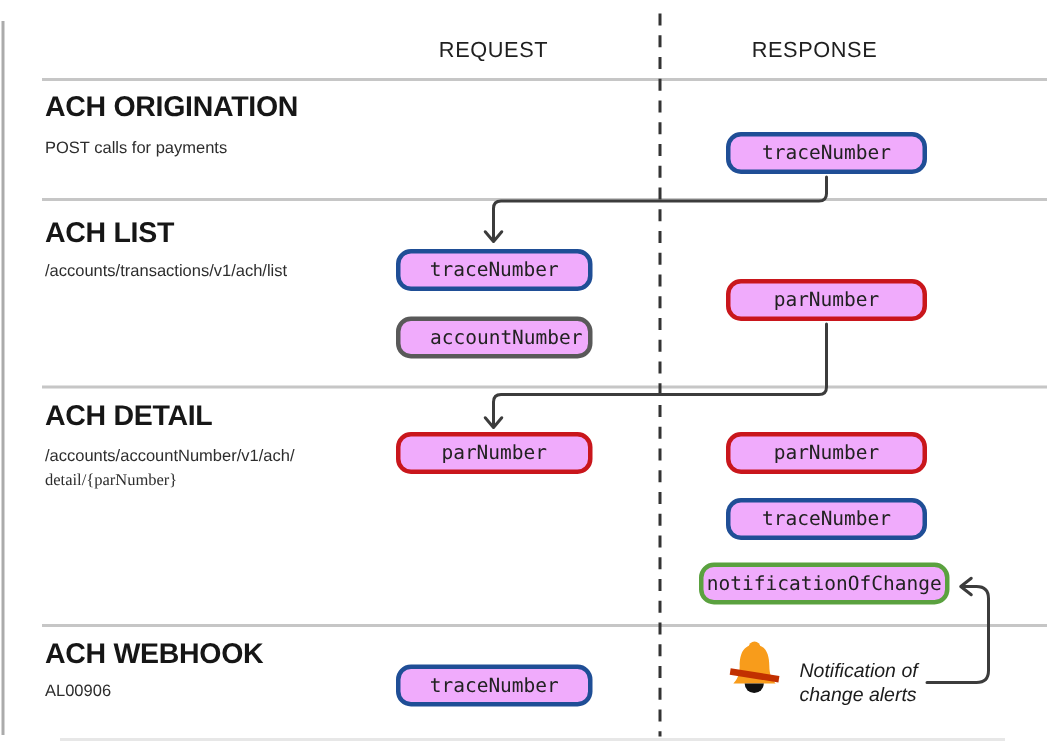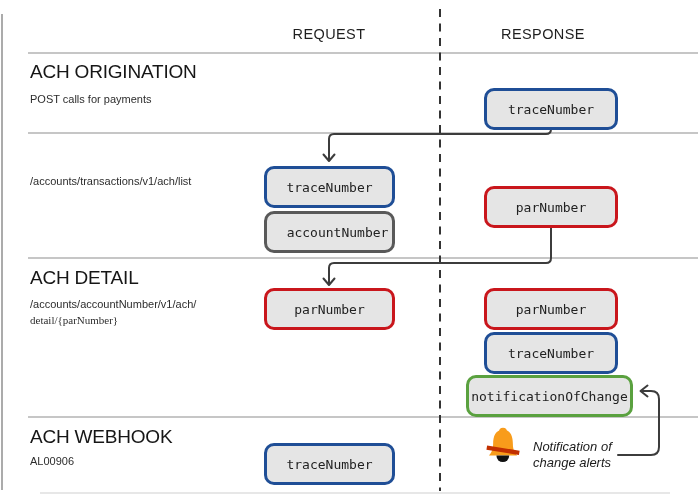--- a/index.html
+++ b/index.html
@@ -5,24 +5,24 @@
   html,body{margin:0;padding:0;background:#ffffff;}
   .canvas{
     position:relative;width:700px;height:497px;background:#ffffff;overflow:hidden;
     font-family:"Liberation Sans","DejaVu Sans",sans-serif;color:#1a1a1a;
   }
   .col-header{
     position:absolute;top:26px;width:140px;text-align:center;
     font-size:14.5px;letter-spacing:.4px;color:#1f1f1f;font-weight:400;
   }
   .divider{position:absolute;left:28px;width:670px;height:1.5px;background:#c6c6c6;}
-  .sec-title{position:absolute;left:30px;font-size:19px;font-weight:400;letter-spacing:-.2px;color:#161616;white-space:nowrap;}
+  .sec-title{position:absolute;left:30px;font-size:19px;font-weight:700;letter-spacing:-.2px;color:#161616;white-space:nowrap;}
   .sec-sub{position:absolute;left:30px;font-size:11px;color:#2d2d2d;line-height:16px;white-space:nowrap;}
   .pill{
-    position:absolute;height:42px;box-sizing:border-box;background:#e5e5e5;
+    position:absolute;height:28px;box-sizing:border-box;background:#f0abfc;
     border:3px solid #000;border-radius:10px;display:flex;align-items:center;justify-content:center;
     font-family:"DejaVu Sans Mono","Liberation Mono",monospace;font-size:13px;color:#222;white-space:nowrap;
     z-index:3;
   }
   .pill--blue{border-color:#1f4e96;}
   .pill--red{border-color:#c9161c;}
   .pill--gray{border-color:#595959;}
   .pill--green{border-color:#5aa13f;}
   .overlay{position:absolute;left:0;top:0;z-index:2;}
   .note{
@@ -58,20 +58,21 @@
       <path d="M323.5 278.5 L329 285 L334.5 278.5"></path>
       <path d="M618 455 L651 455 Q659 455 659 447 L659 399 Q659 391 651 391 L641 391"></path>
       <path d="M647.5 385.5 L640.5 391 L647.5 396.5"></path>
     </g>
   </svg>
 
   <div class="sec-title" style="top:61px;">ACH ORIGINATION</div>
   <div class="sec-sub" style="top:91px;">POST calls for payments</div>
   <div class="pill pill--blue" style="left:484px;top:88px;width:134px;">traceNumber</div>
 
+  <div class="sec-title" style="top:145px;">ACH LIST</div>
   <div class="sec-sub" style="top:173px;">/accounts/transactions/v1/ach/list</div>
   <div class="pill pill--blue" style="left:264px;top:166px;width:131px;">traceNumber</div>
   <div class="pill pill--gray" style="left:264px;top:211px;width:131px;padding-left:16px;">accountNumber</div>
   <div class="pill pill--red" style="left:484px;top:186px;width:134px;">parNumber</div>
 
   <div class="sec-title" style="top:267px;">ACH DETAIL</div>
   <div class="sec-sub" style="top:296px;">/accounts/accountNumber/v1/ach/</div>
   <div class="sec-sub" style="top:312px;font-family:Liberation Serif, serif;">detail/{parNumber}</div>
   <div class="pill pill--red" style="left:264px;top:288px;width:131px;">parNumber</div>
   <div class="pill pill--red" style="left:484px;top:288px;width:134px;">parNumber</div>

